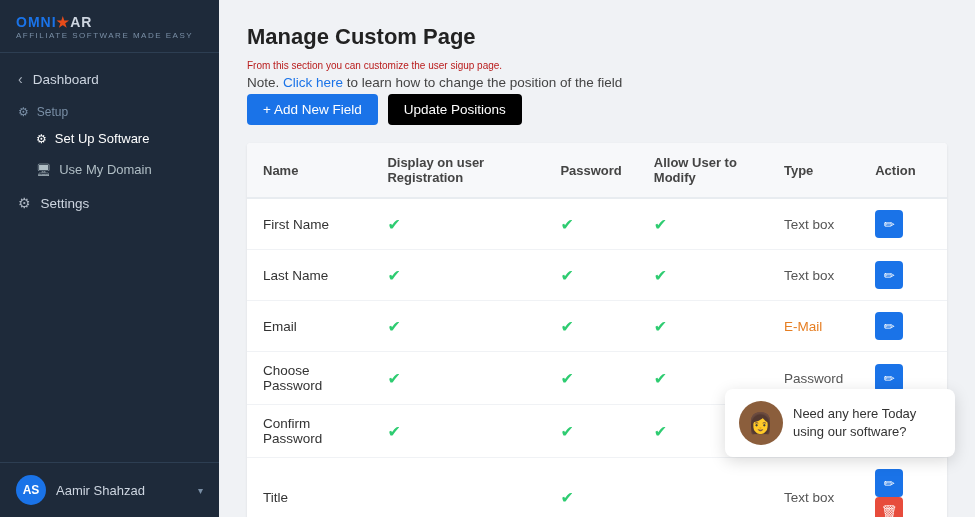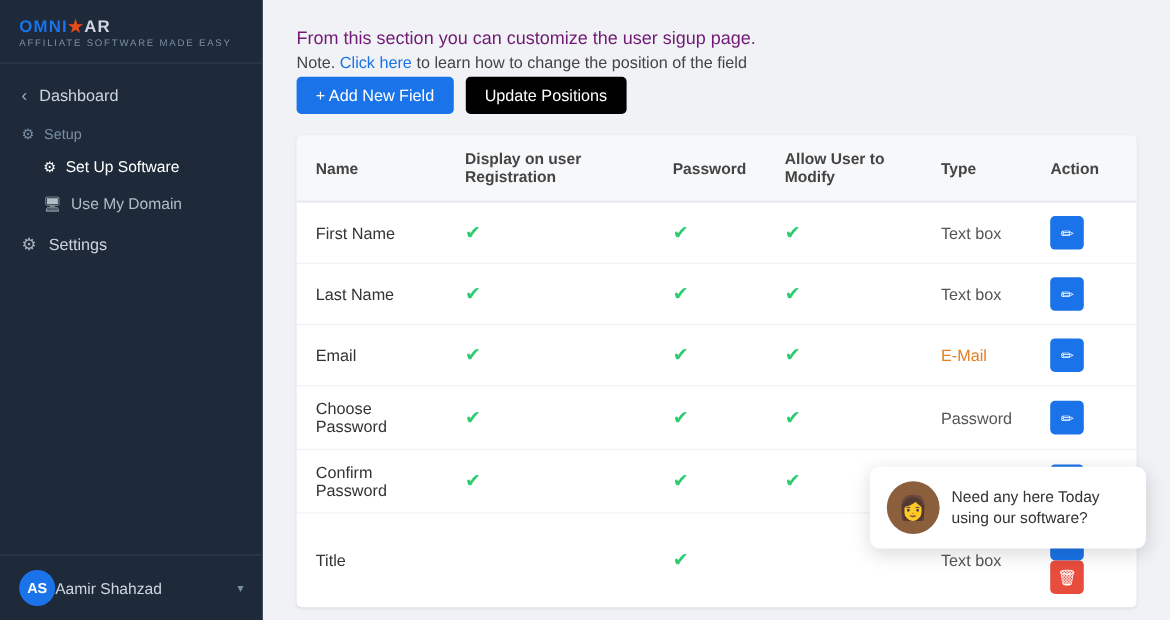--- a/index.html
+++ b/index.html
@@ -64,20 +64,21 @@
       gap: 8px;
       transition: background 0.15s;
     }
     .sidebar-sub-item.active { color: #fff; }
     .sidebar-sub-item .sub-icon { font-size: 12px; }
     .sidebar-footer {
       padding: 12px 16px;
       border-top: 1px solid #2d3e52;
       display: flex;
       align-items: center;
+      gap: 10px;
       cursor: pointer;
     }
     .avatar {
       width: 30px; height: 30px;
       border-radius: 50%;
       background: #1a73e8;
       color: #fff;
       font-size: 12px;
       font-weight: 700;
       display: flex;
@@ -94,22 +95,22 @@
       overflow-y: auto;
       background: #f0f2f5;
     }
     .page-title {
       font-size: 22px;
       font-weight: 600;
       color: #222;
       margin-bottom: 10px;
     }
     .page-desc {
-      font-size: 15px;
-      color: #701a75;
+      font-size: 10px;
+      color: #b91c1c;
       margin-bottom: 4px;
     }
     .page-note {
       font-size: 13.5px;
       color: #444;
       margin-bottom: 4px;
     }
     .page-note a { color: #1a73e8; text-decoration: none; }
 
     .toolbar {
@@ -254,20 +255,21 @@
   </nav>
 
   <div class="sidebar-footer">
     <div class="avatar">AS</div>
     <span class="footer-name">Aamir Shahzad</span>
     <span class="footer-chevron">▾</span>
   </div>
 </aside>
 
 <main class="main">
+  <h1 class="page-title">Manage Custom Page</h1>
   <p class="page-desc">From this section you can customize the user sigup page.</p>
   <p class="page-note">
     <span>Note. </span><a href="#">Click here</a><span> to learn how to change the position of the field</span>
   </p>
 
   <div class="toolbar">
     <button class="btn-primary">+ Add New Field</button>
     <button class="btn-secondary">Update Positions</button>
   </div>
 

